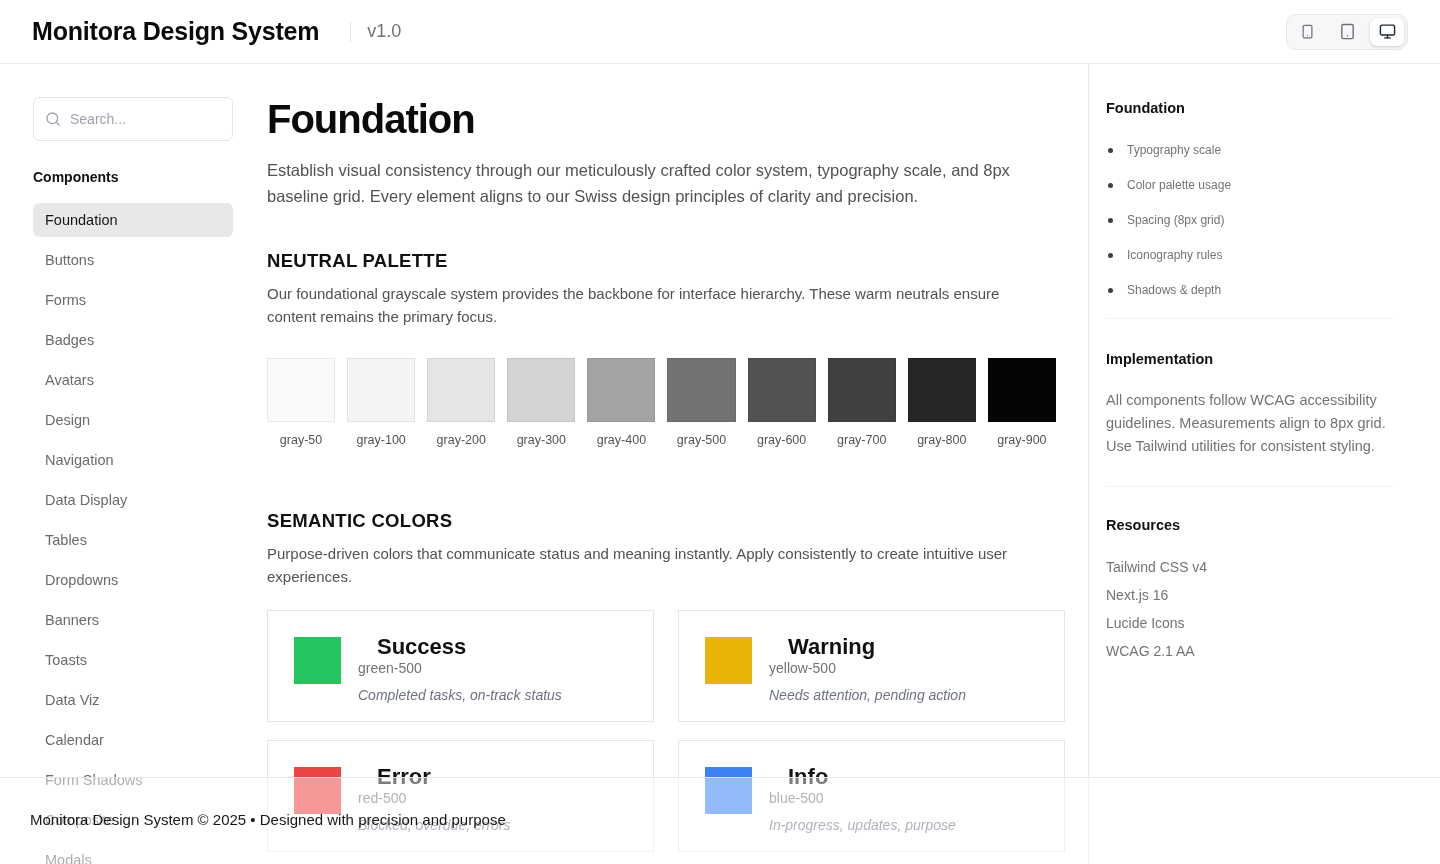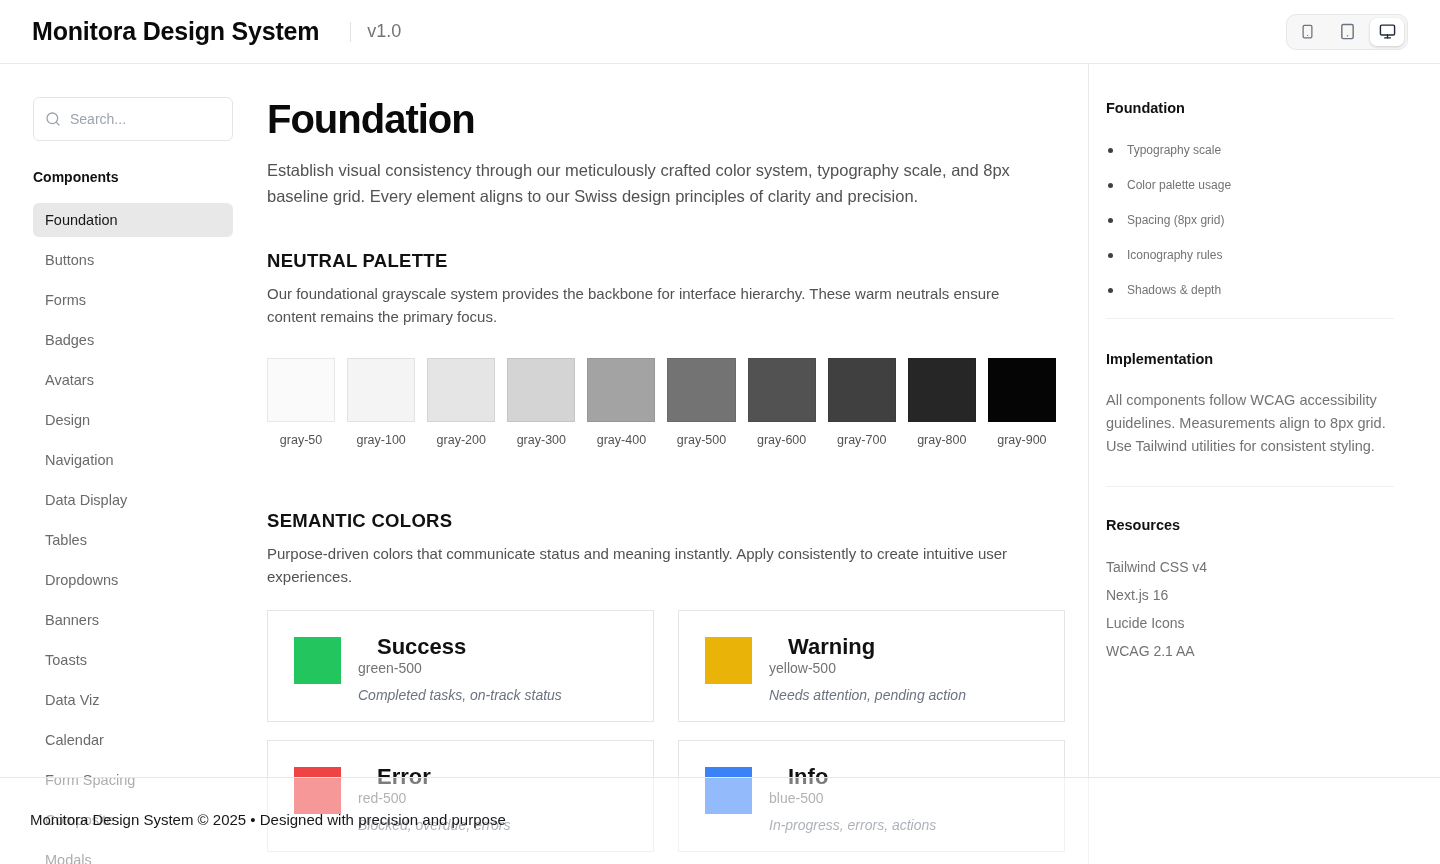--- a/index.html
+++ b/index.html
@@ -132,21 +132,21 @@
         <div class="nav-item">Avatars</div>
         <div class="nav-item">Design</div>
         <div class="nav-item">Navigation</div>
         <div class="nav-item">Data Display</div>
         <div class="nav-item">Tables</div>
         <div class="nav-item">Dropdowns</div>
         <div class="nav-item">Banners</div>
         <div class="nav-item">Toasts</div>
         <div class="nav-item">Data Viz</div>
         <div class="nav-item">Calendar</div>
-        <div class="nav-item">Form Spacing</div>
+        <div class="nav-item">Form Shadows</div>
         <div class="nav-item">Composite</div>
         <div class="nav-item">Modals</div>
       </nav>
   </aside>
 
   <main class="main">
     <h1 class="page-title">Foundation</h1>
     <p class="page-intro">Establish visual consistency through our meticulously crafted color system, typography scale, and 8px baseline grid. Every element aligns to our Swiss design principles of clarity and precision.</p>
 
     <section class="neutral-section">
@@ -222,21 +222,21 @@
               <div class="card-name">Error</div>
               <div class="card-token">red-500</div>
               <div class="card-desc">Blocked, overdue, errors</div>
             </div>
           </div>
           <div class="color-card">
             <div class="card-swatch" style="background: rgb(59, 130, 246);"></div>
             <div>
               <div class="card-name">Info</div>
               <div class="card-token">blue-500</div>
-              <div class="card-desc">In-progress, errors, actions</div>
+              <div class="card-desc">In-progress, updates, purpose</div>
             </div>
           </div>
         </div>
     </section>
   </main>
 
   <aside class="toc">
     <h3 class="toc-heading">Foundation</h3>
     <div class="toc-list">
         <div class="toc-item">

